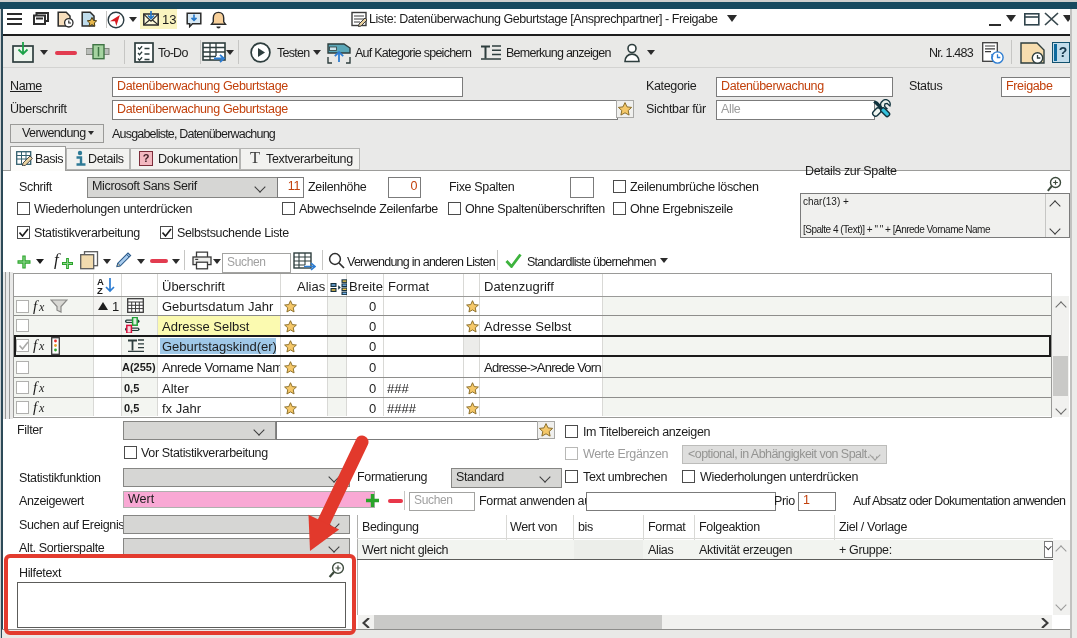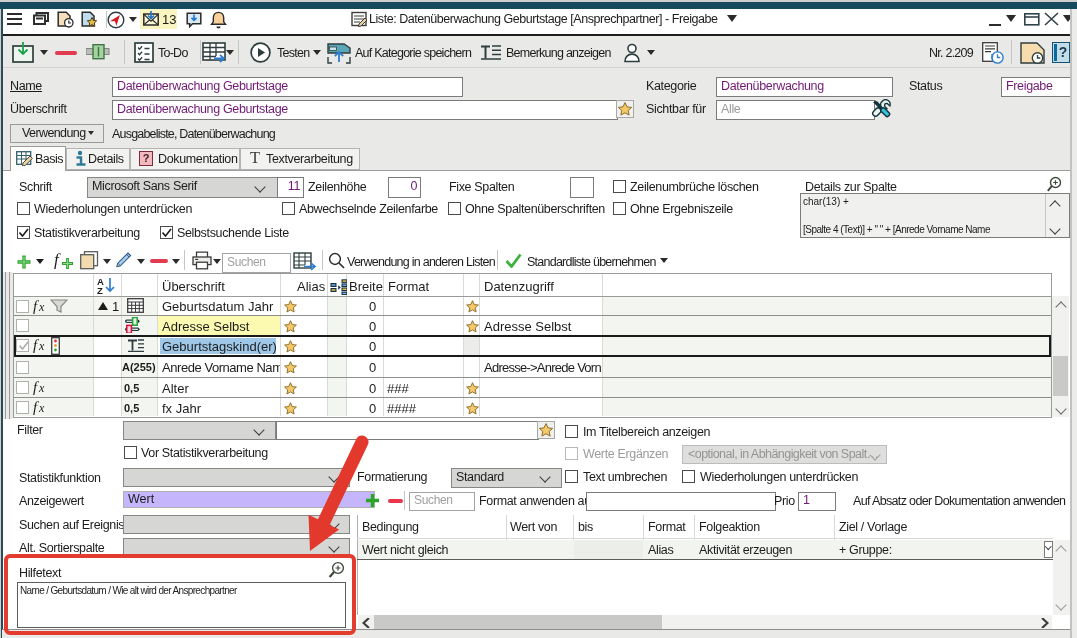--- a/index.html
+++ b/index.html
@@ -1,21 +1,21 @@
 <!DOCTYPE html>
 <html><head><meta charset="utf-8">
 <style>
 html,body{margin:0;padding:0}
 body{width:1077px;height:638px;overflow:hidden;font-family:"Liberation Sans",sans-serif;background:#ececea;position:relative}
 .ab{position:absolute}
 .lbl{font-size:12.5px;letter-spacing:-0.35px;color:#1c1c1c;white-space:nowrap}
 .tlbl{font-size:12.5px;letter-spacing:-0.75px;color:#1c1c1c;white-space:nowrap}
 .tc{font-size:13px;color:#1c1c1c;white-space:nowrap}
 .s12{font-size:10px}
-.in{background:#fff;border:1px solid #7b7b7b;font-size:12.5px;letter-spacing:-0.35px;color:#701a75;padding:0 0 0 4px;white-space:nowrap;overflow:hidden}
+.in{background:#fff;border:1px solid #7b7b7b;font-size:12.5px;letter-spacing:-0.35px;color:#c2410c;padding:0 0 0 4px;white-space:nowrap;overflow:hidden}
 .combo{background:#d6d6d4;border:1px solid #868684;font-size:12.5px;letter-spacing:-0.35px;color:#1c1c1c;padding:0 0 0 4px;white-space:nowrap;overflow:hidden}
 .cb{width:13px;height:13px;background:#fff;border:1px solid #4b4b4b;box-sizing:border-box}
 .vline{width:1px;background:#c6c6c4}
 .chev{display:inline-block;width:7px;height:7px;border-right:1.4px solid #3c3c3c;border-bottom:1.4px solid #3c3c3c;transform:rotate(45deg)}
 .tri{width:0;height:0;border-left:4px solid transparent;border-right:4px solid transparent;border-top:5px solid #2b2b2b}
 .tri2{width:0;height:0;border-left:5.5px solid transparent;border-right:5.5px solid transparent;border-top:7px solid #2b2b2b}
 .hl{stroke:#2e2e2e;stroke-width:2;fill:none}
 </style></head>
 <body>
 
@@ -126,21 +126,21 @@
  <svg class="ab" style="left:480px;top:44px" width="22" height="18">
       <path d="M1 2.5h9M5.5 2.5v12" stroke="#2e3e3e" stroke-width="2"></path>
       <path d="M12 2h9M12 6.3h9M12 10.6h9M1 15h20" stroke="#2e3e3e" stroke-width="1.5"></path>
     </svg>
  <div class="ab tlbl" style="left:506px;top:46px">Bemerkung anzeigen</div>
  <svg class="ab" style="left:623px;top:43px" width="18" height="20">
       <circle cx="9" cy="5.5" r="4" fill="#fff" stroke="#2e3e3e" stroke-width="1.6"></circle>
       <path d="M2 18.5c0-4.4 3-7.4 7-7.4s7 3 7 7.4z" fill="#fff" stroke="#2e3e3e" stroke-width="1.6"></path>
     </svg>
  <div class="ab tri" style="left:647px;top:50px"></div>
- <div class="ab tlbl" style="left:929px;top:46px">Nr. 2.209</div>
+ <div class="ab tlbl" style="left:929px;top:46px">Nr. 1.483</div>
  <svg class="ab" style="left:982px;top:42px" width="23" height="22">
       <rect x="0.7" y="0.7" width="14.6" height="18.6" fill="#fff" stroke="#3c3c3c" stroke-width="1.3"></rect>
       <path d="M3 4h10M3 6.8h10M3 9.6h6" stroke="#3c3c3c" stroke-width="1.2"></path>
       <circle cx="15.5" cy="15.5" r="5.6" fill="#fff" stroke="#2d7dd2" stroke-width="1.4"></circle>
       <path d="M15.5 12.2v3.3h2.8" stroke="#2d7dd2" stroke-width="1.3" fill="none"></path>
       <path d="M10.3 13.2a5.6 5.6 0 0 0 .4 4.8" fill="none" stroke="#2d7dd2" stroke-width="1.3"></path>
       <path d="M9.2 12.5l1.4.5.3 1.6" fill="none" stroke="#2d7dd2" stroke-width="1"></path>
     </svg>
  <div class="ab vline" style="left:1011px;top:40px;height:24px"></div>
  <svg class="ab" style="left:1020px;top:42px" width="25" height="22">
@@ -204,21 +204,21 @@
  <div class="ab lbl" style="left:19px;top:180px">Schrift</div>
  <div class="ab combo" style="left:87px;top:177px;width:186px;height:19px;line-height:17px">Microsoft Sans Serif</div>
  <span class="ab chev" style="left:256px;top:183px"></span>
  <div class="ab in" style="left:277px;top:177px;width:22px;height:19px;line-height:17px;text-align:right;padding:0 3px 0 0">11</div>
  <div class="ab lbl" style="left:308px;top:180px">Zeilenhöhe</div>
  <div class="ab in" style="left:388px;top:177px;width:28px;height:19px;line-height:17px;text-align:right;padding:0 3px 0 0">0</div>
  <div class="ab lbl" style="left:449px;top:180px">Fixe Spalten</div>
  <div class="ab in" style="left:570px;top:177px;width:18px;height:19px"></div>
  <div class="ab cb" style="left:613px;top:180px"></div>
  <div class="ab lbl" style="left:630px;top:180px">Zeilenumbrüche löschen</div>
- <div class="ab lbl" style="left:805px;top:180px">Details zur Spalte</div>
+ <div class="ab lbl" style="left:805px;top:164px">Details zur Spalte</div>
  <svg class="ab" style="left:1046px;top:176px" width="16" height="17">
       <circle cx="9.5" cy="6.5" r="5" fill="none" stroke="#3c4a3c" stroke-width="1.4"></circle>
       <path d="M9.5 4.2v4.6M7.2 6.5h4.6" stroke="#3c4a3c" stroke-width="1.2"></path>
       <path d="M5.8 10.2l-4 4.6" stroke="#3c4a3c" stroke-width="2"></path>
     </svg>
  <div class="ab" style="left:800px;top:193px;width:270px;height:45px;background:#f0f0ee;border:1px solid #7b7b7b;box-sizing:border-box"></div>
  <div class="ab s12" style="left:803px;top:196px;color:#1c1c1c">char(13) +</div>
  <div class="ab s12" style="left:803px;top:224px;color:#1c1c1c;width:241px;overflow:hidden;white-space:nowrap;letter-spacing:-0.5px">[Spalte 4 (Text)] + " " + [Anrede Vorname Name</div>
  <div class="ab" style="left:1045px;top:194px;width:1px;height:43px;background:#c6c6c4"></div>
  <span class="ab chev" style="left:1051px;top:202px;transform:rotate(-135deg);border-color:#3c3c3c;border-width:1.8px"></span>
@@ -492,21 +492,21 @@
  <div class="ab combo" style="left:123px;top:468px;width:221px;height:17px"></div>
  <span class="ab chev" style="left:330px;top:473px"></span>
  <div class="ab lbl" style="left:357px;top:470px">Formatierung</div>
  <div class="ab combo" style="left:451px;top:468px;width:105px;height:18px;line-height:16px">Standard</div>
  <span class="ab chev" style="left:541px;top:473px"></span>
  <div class="ab cb" style="left:565px;top:470px"></div>
     <div class="ab lbl" style="left:583px;top:470px">Text umbrechen</div>
  <div class="ab cb" style="left:682px;top:470px"></div>
     <div class="ab lbl" style="left:700px;top:470px">Wiederholungen unterdrücken</div>
  <div class="ab lbl" style="left:19px;top:494px">Anzeigewert</div>
- <div class="ab" style="left:123px;top:491px;width:252px;height:17px;background:#c4b5fd;border:1px solid #b0b0ae;font-size:12.5px;color:#1c1c1c;padding-left:4px;line-height:15px;box-sizing:border-box">Wert</div>
+ <div class="ab" style="left:123px;top:491px;width:252px;height:17px;background:#f9a8d4;border:1px solid #b0b0ae;font-size:12.5px;color:#1c1c1c;padding-left:4px;line-height:15px;box-sizing:border-box">Wert</div>
  <svg class="ab" style="left:366px;top:494px" width="13" height="13">
       <path d="M6.5 0v13M0 6.5h13" stroke="#2aa52a" stroke-width="3.4"></path>
     </svg>
  <div class="ab" style="left:388px;top:499px;width:15px;height:4px;background:#e8374a;border-radius:2px"></div>
  <div class="ab vline" style="left:404px;top:491px;height:19px"></div>
  <div class="ab in" style="left:409px;top:492px;width:60px;height:17px;line-height:15px;border-color:#a3a3a1;color:#a0a0a0;font-size:12px">Suchen</div>
  <div class="ab lbl" style="left:479px;top:494px">Format anwenden auf</div>
  <div class="ab in" style="left:586px;top:492px;width:184px;height:17px"></div>
  <div class="ab lbl" style="left:774px;top:494px">Prio</div>
  <div class="ab in" style="left:798px;top:492px;width:32px;height:17px;line-height:15px">1</div>
@@ -555,21 +555,20 @@
 </div>
 <div id="bottomright"></div>
 <div id="annot" style="position:absolute;z-index:50;left:0;top:0;width:859px;height:638px;pointer-events:none">
  <div class="ab lbl" style="left:19px;top:566px">Hilfetext</div>
  <svg class="ab" style="left:328px;top:561px" width="17" height="18">
       <circle cx="10" cy="7" r="5.4" fill="none" stroke="#3c4a3c" stroke-width="1.4"></circle>
       <path d="M10 4.5v5M7.5 7h5" stroke="#3c4a3c" stroke-width="1.2"></path>
       <path d="M6 11l-4.4 5" stroke="#3c4a3c" stroke-width="2.2"></path>
     </svg>
  <div class="ab" style="left:17px;top:582px;width:329px;height:46px;background:#fff;border:1px solid #5c5c5a;box-sizing:border-box"></div>
- <div class="ab s12" style="left:20px;top:585px;color:#1c1c1c;letter-spacing:-0.65px">Name / Geburtsdatum / Wie alt wird der Ansprechpartner</div>
  <div class="ab" style="left:4px;top:554px;width:352px;height:81px;border:4px solid #e33b2e;border-radius:6px;box-sizing:border-box"></div>
  <svg class="ab" style="left:290px;top:428px" width="90" height="130">
       <path d="M72 14L33.8 94.1" stroke="#e2392c" stroke-width="13" stroke-linecap="round" fill="none"></path>
       <polygon points="18.5,86.8 49.1,101.4 20,123" fill="#e2392c"></polygon>
     </svg>
 </div>
 
 <div class="ab" style="left:0;top:9px;width:1px;height:629px;background:#ccd0d1"></div>
 <div class="ab" style="left:1px;top:9px;width:2px;height:629px;background:#2d4a58"></div>
 <div class="ab" style="left:1070px;top:9px;width:2px;height:629px;background:#c2c2c0"></div>

